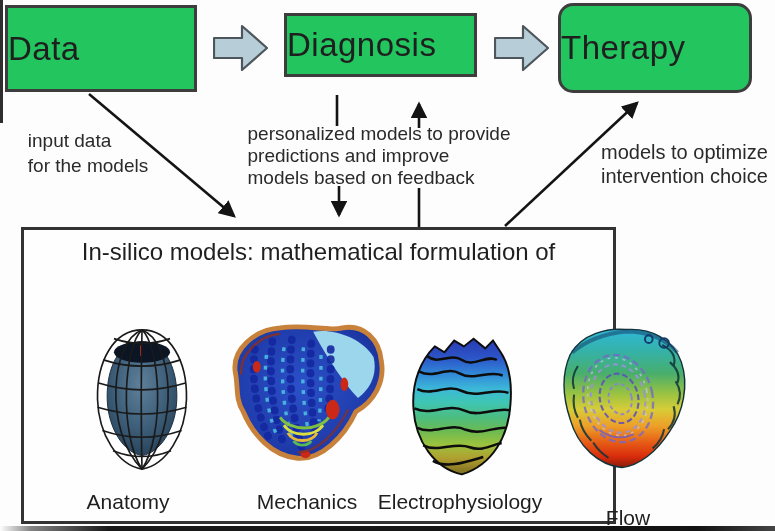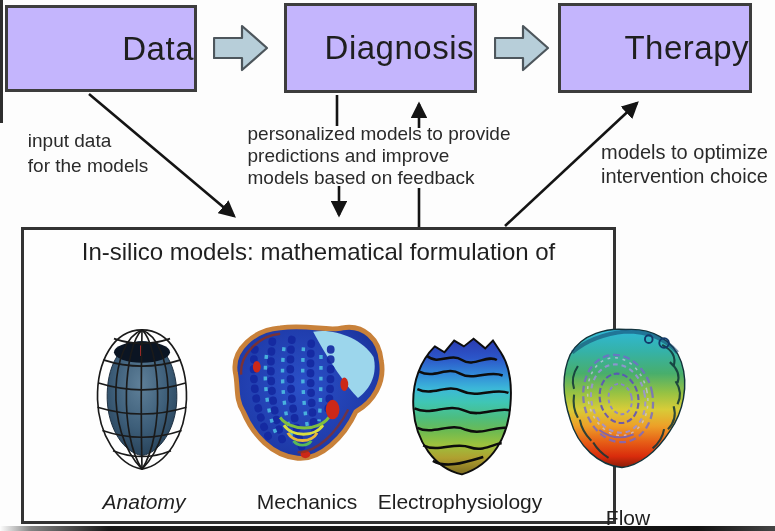--- a/index.html
+++ b/index.html
@@ -3,27 +3,27 @@
 <meta charset="utf-8">
 <style>
   html,body{margin:0;padding:0;background:#ffffff;}
   *{box-sizing:border-box;}
   .stage{
     position:relative;width:775px;height:531px;overflow:hidden;
     background:#fdfdfd;color:#1f1f1f;
     font-family:"Liberation Sans", sans-serif;
   }
   .pipeline-box{
-    position:absolute;background:#c4b5fd;border:3px solid #3d3d3d;
-    display:flex;align-items:center;justify-content:flex-end;
+    position:absolute;background:#22c55e;border:3px solid #3d3d3d;
+    display:flex;align-items:center;justify-content:flex-start;
     font-size:33px;letter-spacing:.5px;color:#1f1f1f;z-index:3;
   }
   .box-data{left:5px;top:5px;width:192px;height:87px;}
-  .box-diagnosis{left:284px;top:3px;width:193px;height:90px;}
-  .box-therapy{left:558px;top:3px;width:194px;height:90px;}
+  .box-diagnosis{left:284px;top:13px;width:193px;height:64px;}
+  .box-therapy{left:558px;top:3px;width:194px;height:90px;border-radius:15px;}
   .block-arrow{position:absolute;z-index:2;}
   .block-arrow.a1{left:213px;top:24px;}
   .block-arrow.a2{left:494px;top:23px;}
   .note{position:absolute;z-index:4;color:#2a2a2a;text-align:left;white-space:nowrap;}
   .note-input{left:88px;top:128px;font-size:19px;line-height:25px;transform:translateX(-50%);}
   .note-feedback{left:379px;top:123px;font-size:19px;line-height:22px;transform:translateX(-50%);}
   .note-optimize{left:601px;top:140px;font-size:20px;line-height:24px;text-align:center;}
   .connectors{position:absolute;left:0;top:0;z-index:1;pointer-events:none;}
   .models-box{
     position:absolute;left:21px;top:227px;width:595px;height:297px;
@@ -35,21 +35,21 @@
   }
   .model-figure{position:absolute;}
   .fig-anatomy{left:60px;top:90px;}
   .fig-mechanics{left:188px;top:86px;}
   .fig-electro{left:377px;top:97px;}
   .fig-flow{left:525px;top:90px;}
   .model-label{
     position:absolute;top:260px;transform:translateX(-50%);
     font-size:21px;color:#1f1f1f;white-space:nowrap;
   }
-  .lbl-anatomy{left:120px;font-style:italic;}
+  .lbl-anatomy{left:104px;}
   .lbl-mechanics{left:275px;margin-left:8px;}
   .lbl-electro{left:436px;}
   .lbl-flow{left:604px;margin-top:16px;}
   .bottom-strip{
     position:absolute;left:0;right:0;bottom:0;height:5px;z-index:5;
     background:linear-gradient(90deg, rgba(30,30,30,0) 0%, rgba(30,30,30,.55) 4%,
       #191919 14%, #121212 90%, #454545 100%);
   }
   .edge-artifact{
     position:absolute;left:0;top:0;width:3px;height:123px;background:#2e2e2e;z-index:5;

